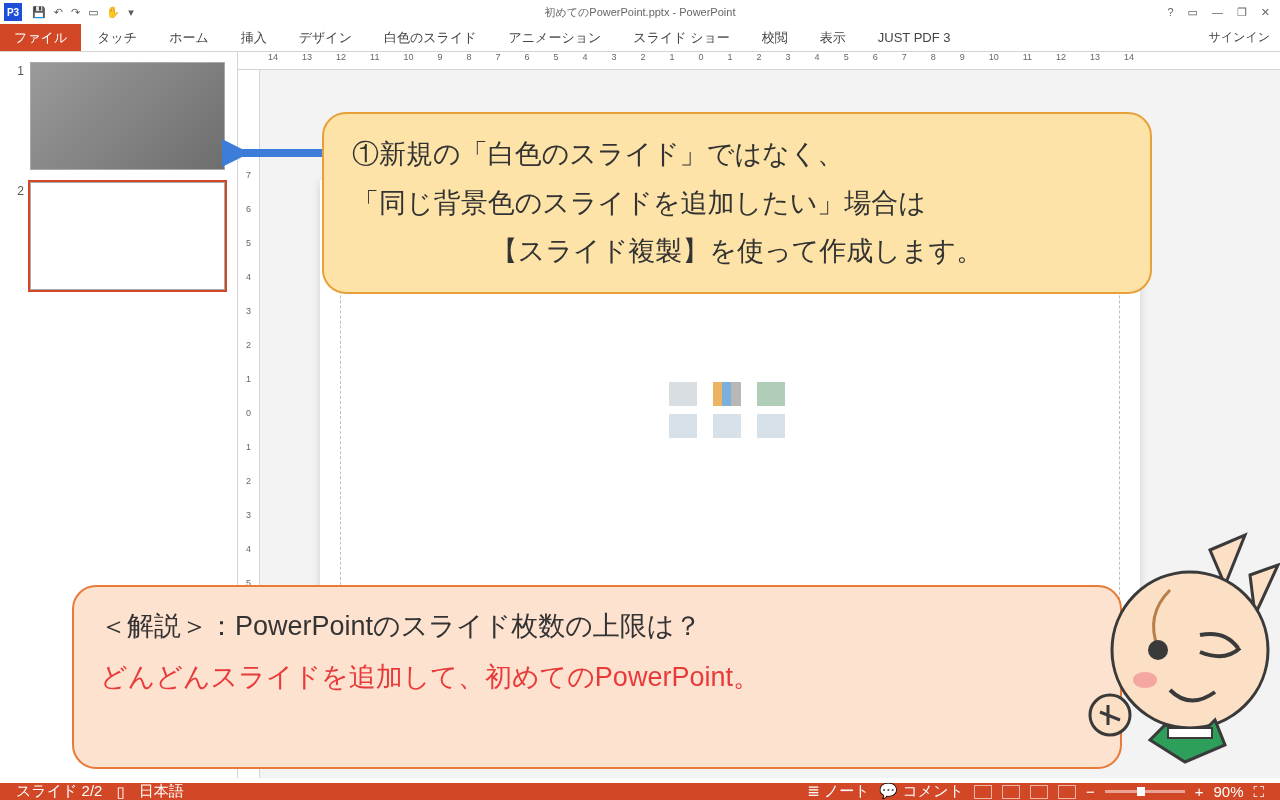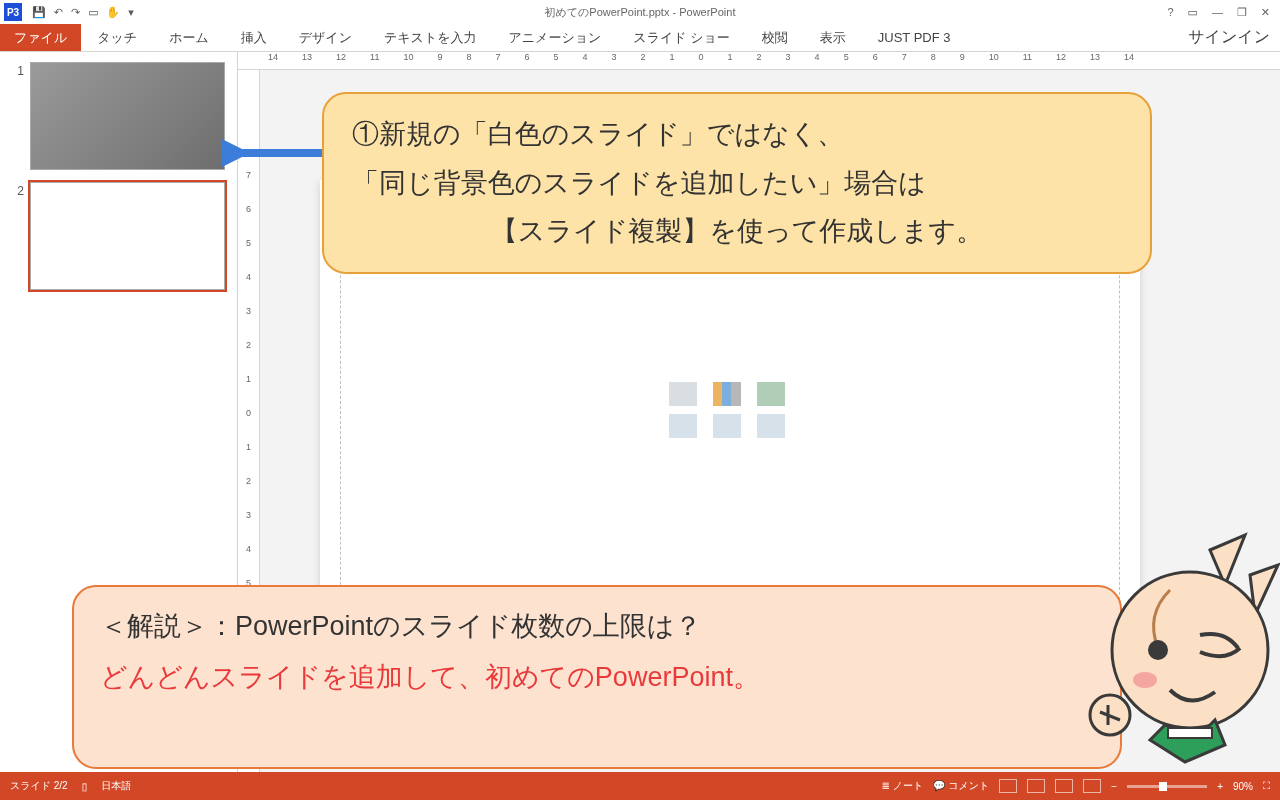--- a/index.html
+++ b/index.html
@@ -10,21 +10,21 @@
 .titlebar .icon-p { width:18px; height:18px; background:#1d4ed8; color:#fff; display:flex; align-items:center; justify-content:center; font-size:10px; font-weight:bold; margin:0 4px; }
 .qat { display:flex; gap:8px; padding:0 6px; }
 .qat span { color:#5c5c5c; cursor:pointer; }
 .titlebar .doc { position:absolute; left:50%; transform:translateX(-50%); color:#666; }
 .titlebar .win { margin-left:auto; display:flex; gap:14px; padding-right:10px; color:#666; }
 
 
 .ribbon { height:28px; background:#fff; border-bottom:1px solid #d4d4d4; display:flex; align-items:center; font-size:13px; }
 .ribbon .file { background:#d24726; color:#fff; padding:5px 14px; height:100%; display:flex; align-items:center; }
 .ribbon .tab { padding:0 16px; color:#444; cursor:pointer; }
-.ribbon .signin { margin-left:auto; padding-right:10px; color:#444; font-size:16px; }
+.ribbon .signin { margin-left:auto; padding-right:10px; color:#444; font-size:12px; }
 
 
 .workspace { display:flex; height:726px; }
 .thumbpanel { width:238px; border-right:1px solid #d4d4d4; background:#fff; padding:10px 10px; }
 .thumb-row { display:flex; margin-bottom:12px; }
 .thumb-row .num { width:14px; font-size:12px; color:#555; padding-top:2px; text-align:right; margin-right:6px; }
 .thumb { width:195px; height:108px; border:1px solid #aaa; background:#fff; }
 .thumb.dark { background:linear-gradient(135deg,#9a9a9a,#6e6e6e); }
 .thumb-row.sel .thumb { outline:2px solid #d24726; outline-offset:0; }
 
@@ -37,30 +37,30 @@
 .placeholder .bullet { font-size:20px; color:#555; }
 .ph-icons { position:absolute; left:50%; top:50%; transform:translate(-50%,-50%); display:grid; grid-template-columns:repeat(3,34px); gap:8px 10px; }
 .ph-icons .ico { width:28px; height:24px; background:#d0d6dc; opacity:0.8; }
 .ph-icons .ico.chart { background:linear-gradient(90deg,#e8a13a 33%,#5b9bd5 33% 66%,#a5a5a5 66%); }
 .ph-icons .ico.smart { background:#9cc2a5; }
 .ph-icons .ico.pic { background:#cdd9e5; }
 .ph-icons .ico.ol { background:#cdd9e5; }
 .ph-icons .ico.vid { background:#cdd9e5; }
 
 
-.callout1 { position:absolute; left:322px; top:92px; width:830px; background:#fde3a7; border:2px solid #e8a13a; border-radius:24px; padding:16px 28px; font-size:27px; line-height:1.8; color:#333; z-index:10; }
+.callout1 { position:absolute; left:322px; top:112px; width:830px; background:#fde3a7; border:2px solid #e8a13a; border-radius:24px; padding:16px 28px; font-size:27px; line-height:1.8; color:#333; z-index:10; }
 .arrow1 { position:absolute; left:222px; top:135px; width:100px; height:36px; z-index:9; }
 
 .callout2 { position:absolute; left:72px; top:585px; width:1050px; height:184px; background:#fde2cf; border:2px solid #e87a3a; border-radius:24px; padding:14px 26px; font-size:27px; line-height:1.9; color:#333; z-index:10; }
 .callout2 .red { color:#e83a3a; }
 
 .mascot { position:absolute; right:0; bottom:20px; width:230px; height:250px; z-index:20; }
 
 
-.status { position:absolute; bottom:0; left:0; right:0; height:28px; background:#d24726; color:#fff; display:flex; align-items:center; font-size:10px; padding:0 10px; gap:14px; }
+.status { position:absolute; bottom:0; left:0; right:0; height:17px; background:#d24726; color:#fff; display:flex; align-items:center; font-size:15px; padding:0 16px; gap:14px; }
 .status .right { margin-left:auto; display:flex; align-items:center; gap:10px; }
 .status .view-btn { width:18px; height:14px; border:1px solid rgba(255,255,255,0.6); }
 .status .zoom-track { width:80px; height:3px; background:rgba(255,255,255,0.5); position:relative; }
 .status .zoom-track::after { content:''; position:absolute; left:40%; top:-3px; width:8px; height:9px; background:#fff; }
 </style>
 </head>
 <body>
 
 <div class="titlebar">
   <div class="icon-p">P3</div>
@@ -81,21 +81,21 @@
     <span>✕</span>
   </div>
 </div>
 
 <div class="ribbon">
   <div class="file">ファイル</div>
   <div class="tab">タッチ</div>
   <div class="tab">ホーム</div>
   <div class="tab">挿入</div>
   <div class="tab">デザイン</div>
-  <div class="tab">テキストを入力</div>
+  <div class="tab">白色のスライド</div>
   <div class="tab">アニメーション</div>
   <div class="tab">スライド ショー</div>
   <div class="tab">校閲</div>
   <div class="tab">表示</div>
   <div class="tab">JUST PDF 3</div>
   <div class="signin">サインイン</div>
 </div>
 
 <div class="workspace">
   <div class="thumbpanel">

